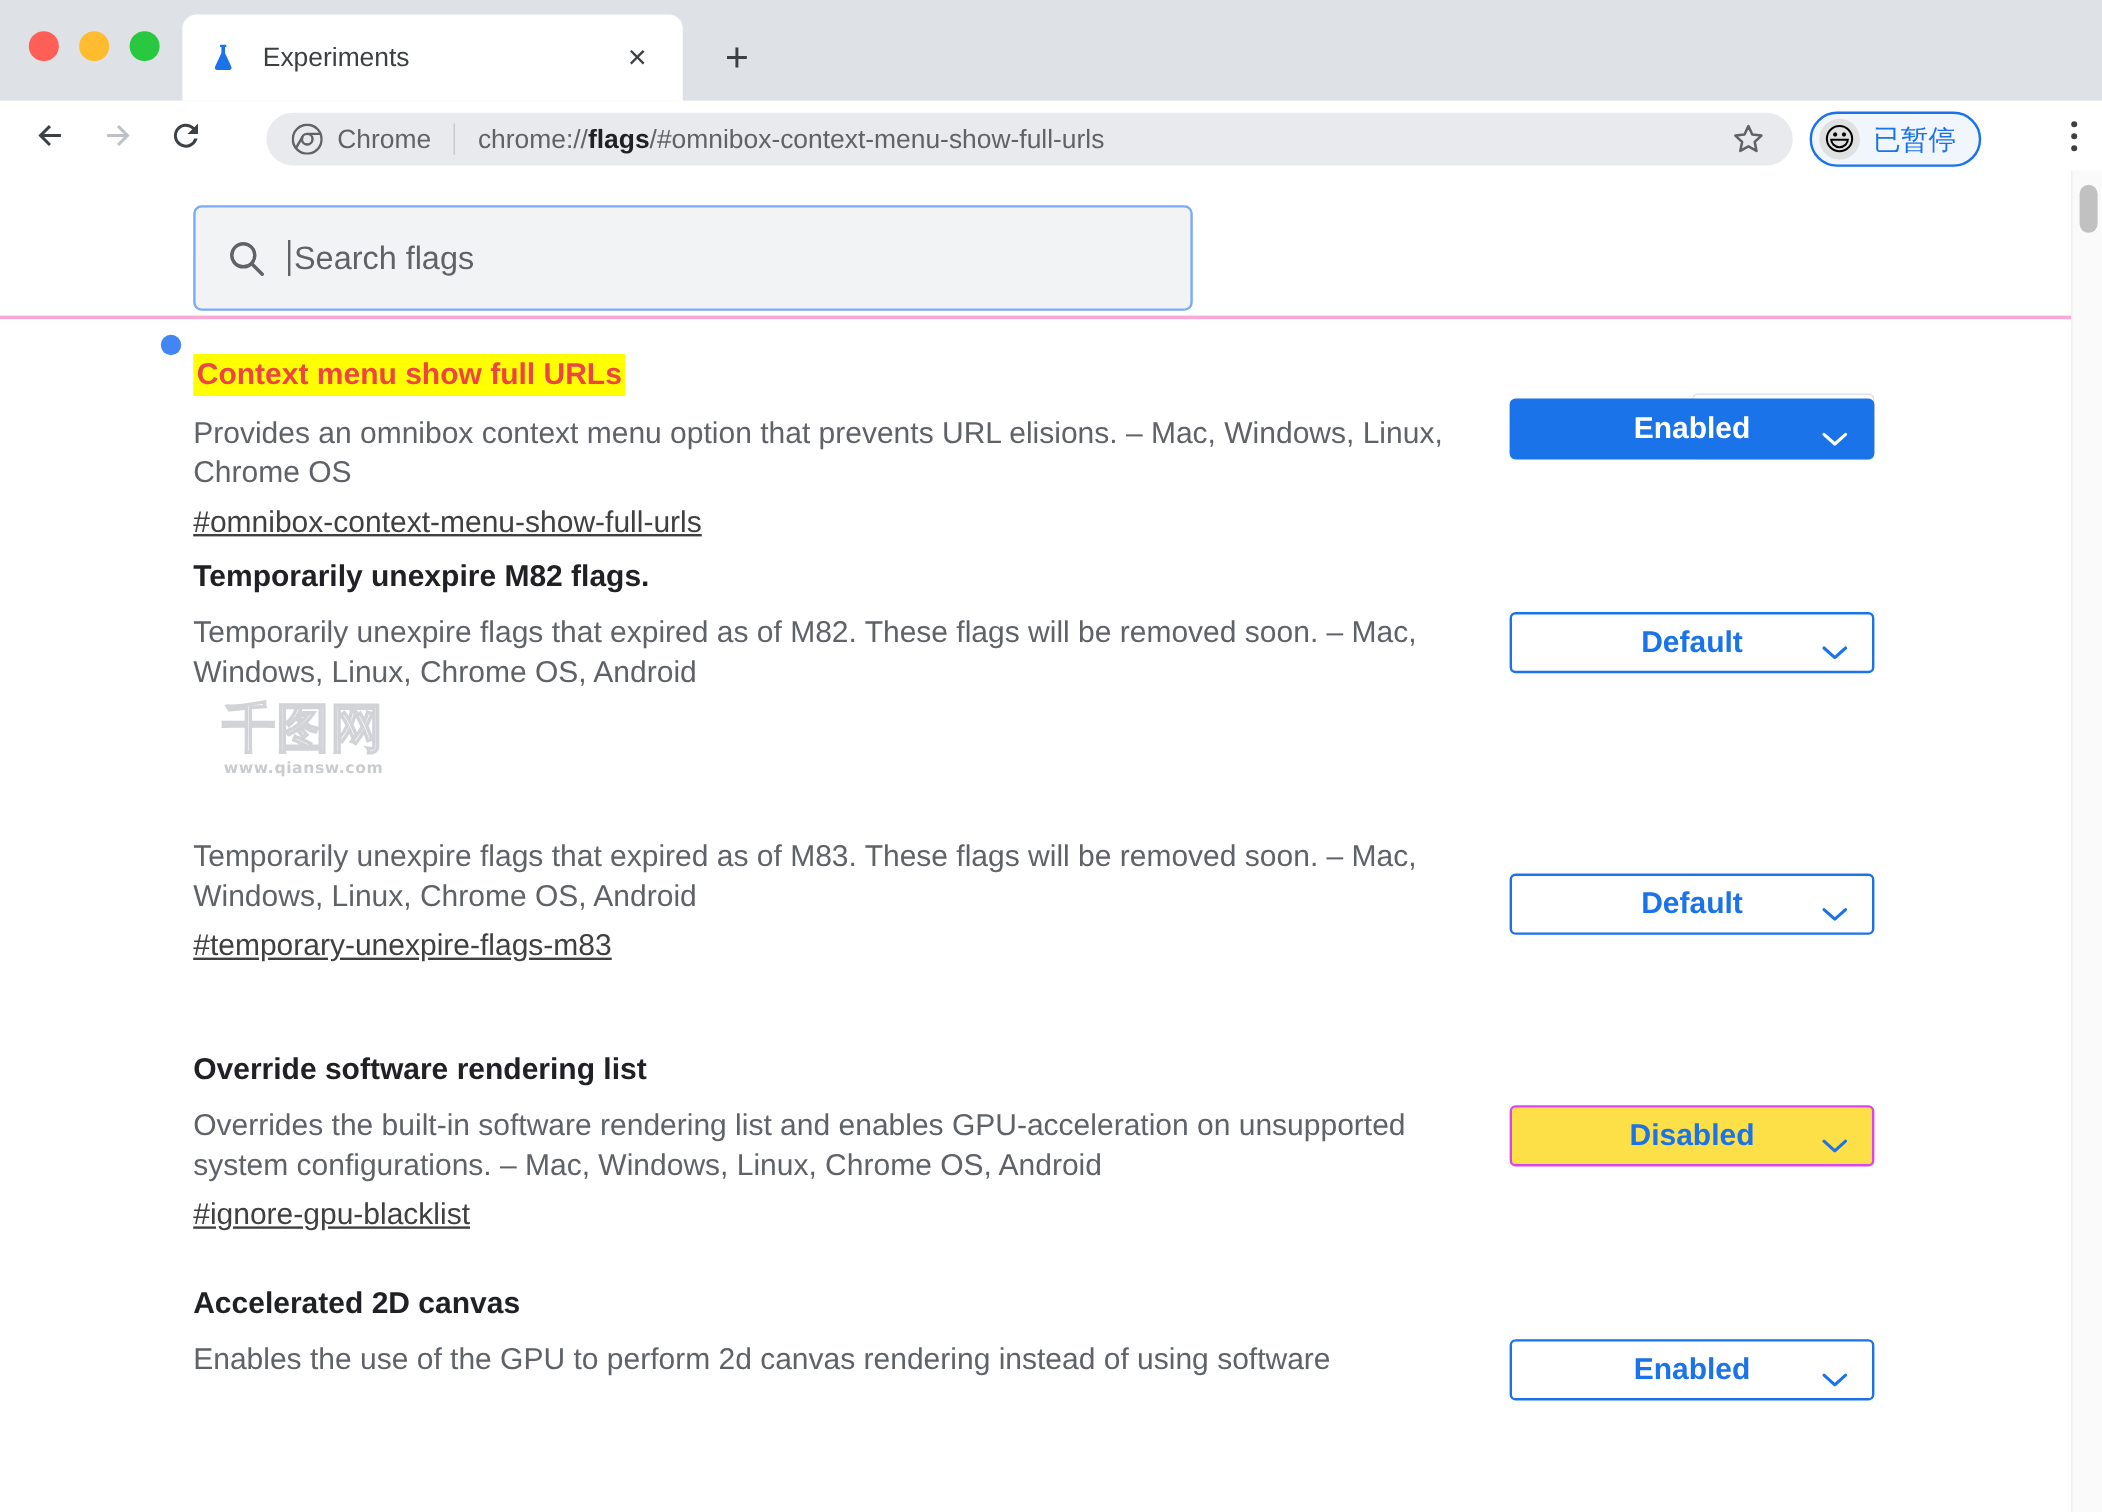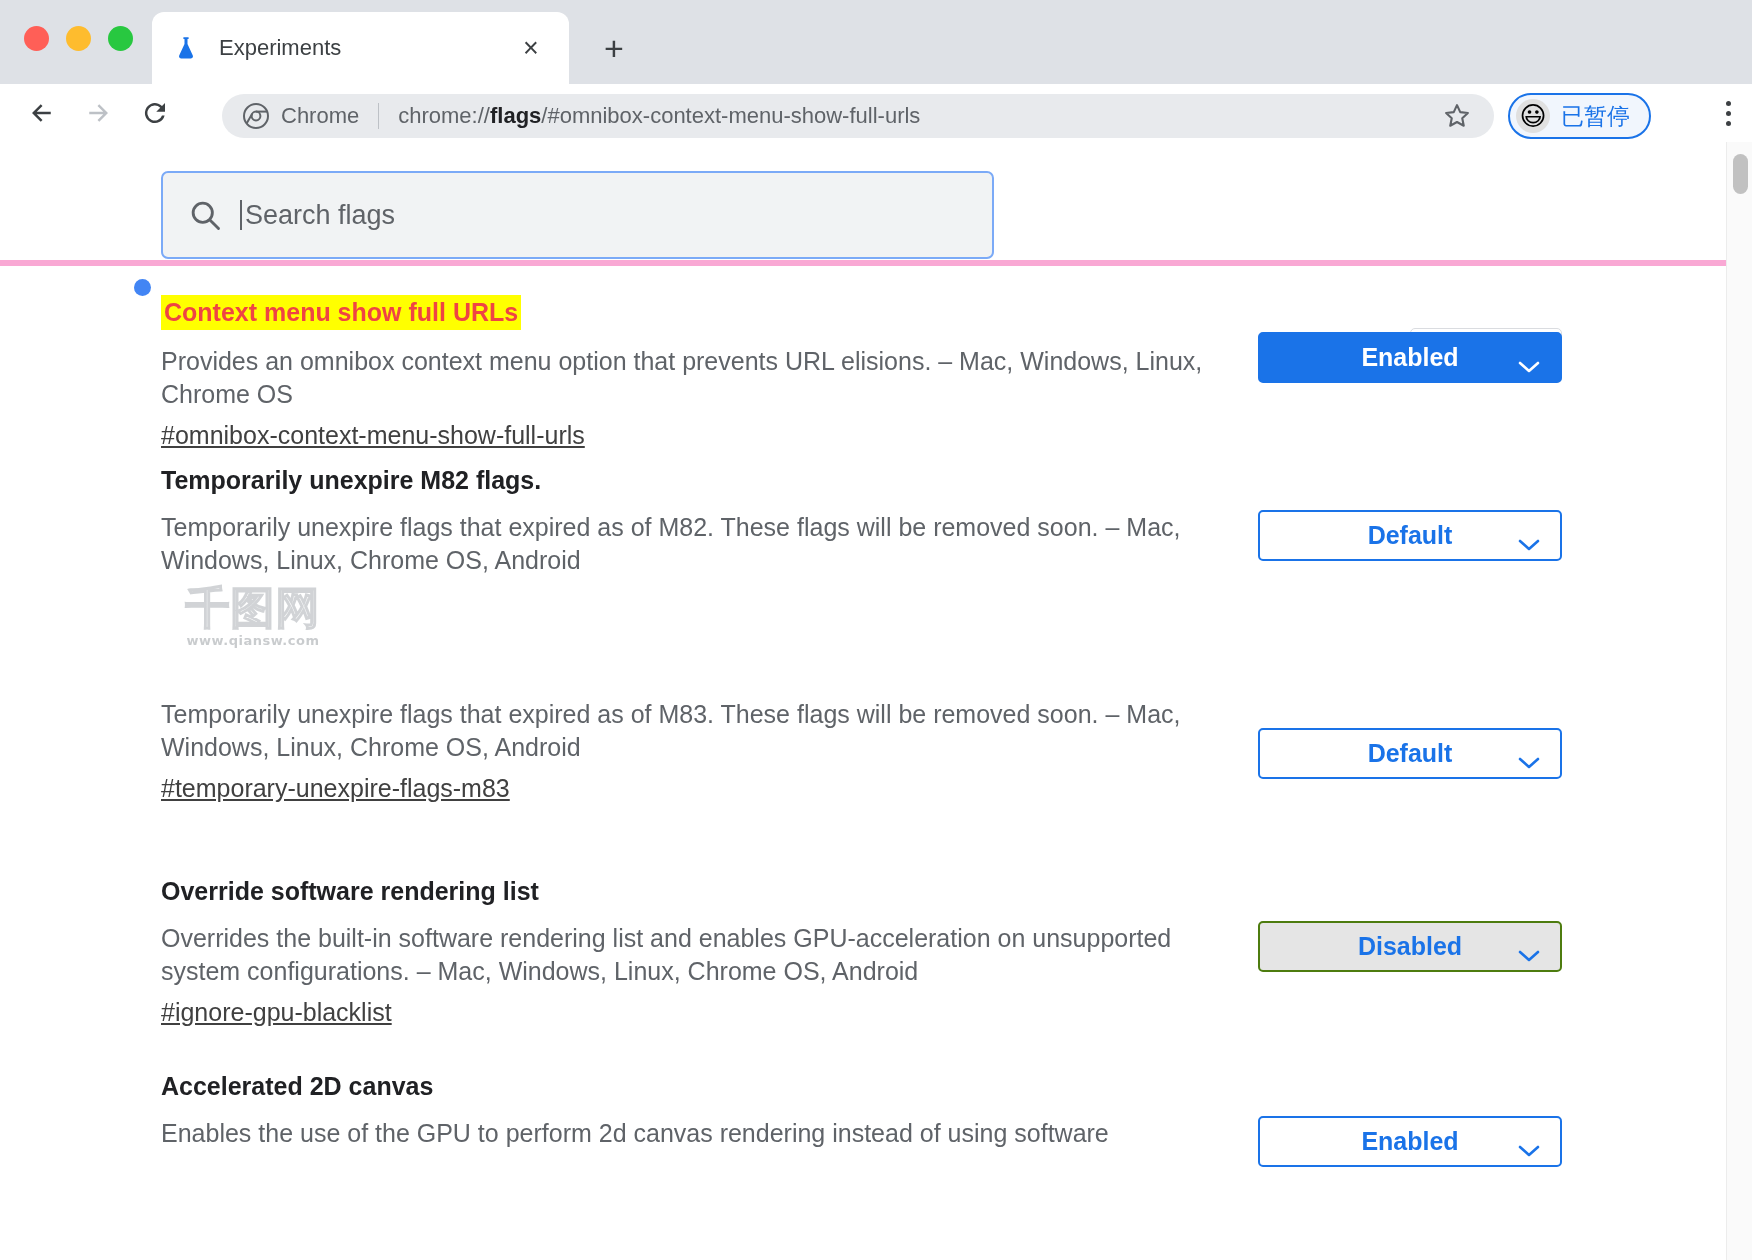--- a/index.html
+++ b/index.html
@@ -105,21 +105,21 @@
   }
   .kebab i { width: 5px; height: 5px; border-radius: 50%; background: #3c4043; display:block; }
 
   
   .page {
     position: absolute; left: 0; top: 142px; width: 1752px; height: 1118px;
     background: #ffffff; overflow: hidden;
   }
   .search-bar-row {
     position: relative; height: 124px; width: 1726px;
-    border-bottom: 6px solid #f9a8d4;
+    border-bottom: 3px solid #f9a8d4;
     text-align: center;
   }
   .search-wrap {
     position: absolute; left: 161px; top: 29px;
     width: 833px; height: 88px;
     background: #f1f3f4;
     border: 2px solid #7baaf7; border-radius: 7px;
     display: flex; align-items: center;
   }
   .search-icon { margin-left: 24px; width: 36px; height: 36px; flex: 0 0 auto; }
@@ -177,21 +177,21 @@
     border-radius: 5px;
     display: flex; align-items: center; justify-content: center;
     font-size: 25px; font-weight: 700;
   }
   .flag-select .sel-chevron {
     position: absolute; right: 20px; top: 50%; transform: translateY(-50%);
     width: 22px; height: 14px;
   }
   .sel-default  { border: 2px solid #1a73e8; background: #ffffff; color: #1a73e8; }
   .sel-enabled  { border: 2px solid #1a73e8; background: #1a73e8; color: #ffffff; }
-  .sel-disabled { border: 2px solid #4d7c0f; background: #e5e5e5; color: #1a73e8; }
+  .sel-disabled { border: 2px solid #d946ef; background: #fde047; color: #1a73e8; }
 
   
   .flag.r0 { padding-top: 25px; min-height: 195px; }
   .flag.r0 .flag-select { top: 66px; }
   .flag.r1 { min-height: 218px; }
   .flag.r2 { min-height: 193px; }
   .flag.r3 { min-height: 195px; }
   .flag.r4 { min-height: 120px; }
 
   

